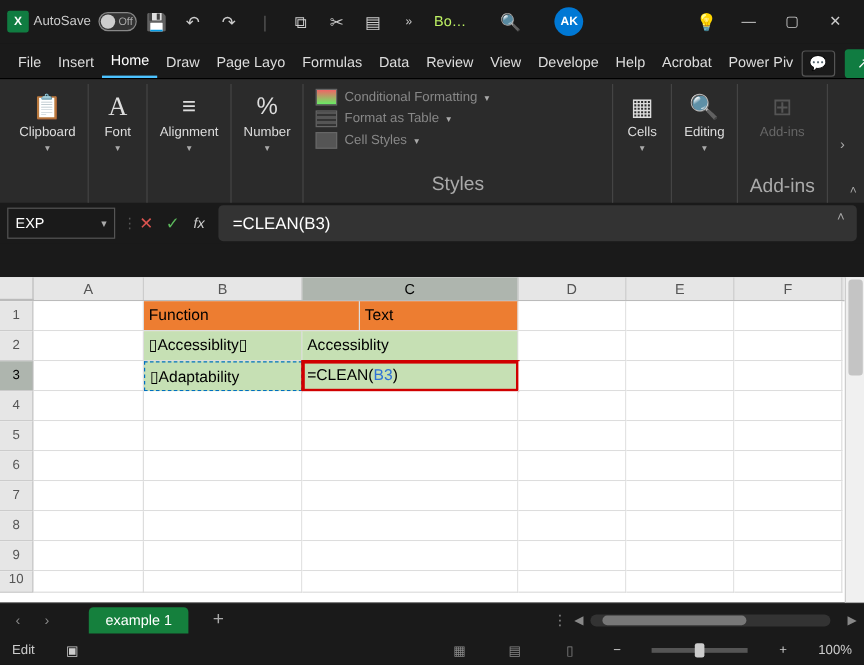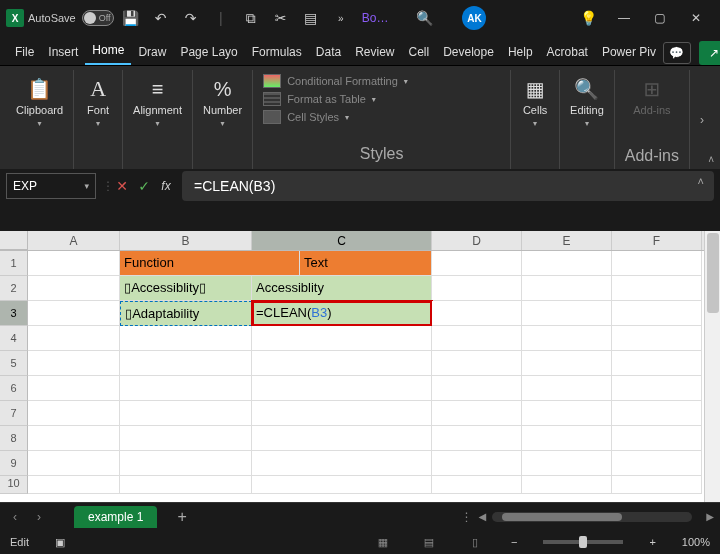--- a/index.html
+++ b/index.html
@@ -6,21 +6,21 @@
   body { font-family: "Segoe UI", Arial, sans-serif; background: #1a1a1a; width: 720px; height: 554px; overflow: hidden; color: #fff; font-size: 12px; }
 
   
   .titlebar { height: 36px; background: #1a1a1a; display: flex; align-items: center; padding: 0 6px; gap: 4px; }
   .tb-icon { width: 18px; height: 18px; background: #107c41; display: flex; align-items: center; justify-content: center; font-size: 10px; font-weight: bold; color: #fff; border-radius: 2px; }
   .autosave { display: flex; align-items: center; gap: 6px; font-size: 11px; color: #ccc; }
   .toggle { width: 32px; height: 16px; border: 1px solid #888; border-radius: 8px; display: flex; align-items: center; padding: 1px; background: #333; }
   .toggle-knob { width: 12px; height: 12px; background: #ccc; border-radius: 50%; }
   .toggle-label { font-size: 9px; color: #aaa; margin-left: 3px; }
   .tb-btn { width: 26px; height: 26px; display: flex; align-items: center; justify-content: center; color: #ccc; font-size: 14px; }
-  .tb-title { flex: 0 0 auto; color: #8b5cf6; font-size: 12px; margin-left: 4px; }
+  .tb-title { flex: 0 0 auto; color: #bef264; font-size: 12px; margin-left: 4px; }
   .tb-search { margin-left: 20px; color: #ccc; }
   .avatar { width: 24px; height: 24px; border-radius: 50%; background: #0078d4; display: flex; align-items: center; justify-content: center; font-size: 10px; font-weight: bold; margin-left: 20px; }
   .spacer { flex: 1; }
   .win-btns { display: flex; }
   .win-btn { width: 36px; height: 28px; display: flex; align-items: center; justify-content: center; color: #ccc; font-size: 12px; }
 
   
   .menubar { height: 30px; background: #1a1a1a; display: flex; align-items: flex-end; padding: 0 8px; gap: 0; font-size: 12px; color: #ddd; border-bottom: 1px solid #000; }
   .menu-item { padding: 4px 7px 6px 7px; white-space: nowrap; }
   .menu-item.active { border-bottom: 2px solid #4cc2ff; color: #fff; }
@@ -127,21 +127,21 @@
 
 <div class="menubar">
   <div class="menu-item">File</div>
   <div class="menu-item">Insert</div>
   <div class="menu-item active">Home</div>
   <div class="menu-item">Draw</div>
   <div class="menu-item">Page Layo</div>
   <div class="menu-item">Formulas</div>
   <div class="menu-item">Data</div>
   <div class="menu-item">Review</div>
-  <div class="menu-item">Cell</div>
+  <div class="menu-item">View</div>
   <div class="menu-item">Develope</div>
   <div class="menu-item">Help</div>
   <div class="menu-item">Acrobat</div>
   <div class="menu-item">Power Piv</div>
   <div class="menu-right">
     <div class="comment-btn">💬</div>
     <div class="share-btn">
       <span style="color:#fff">↗</span>
     </div>
   </div>

